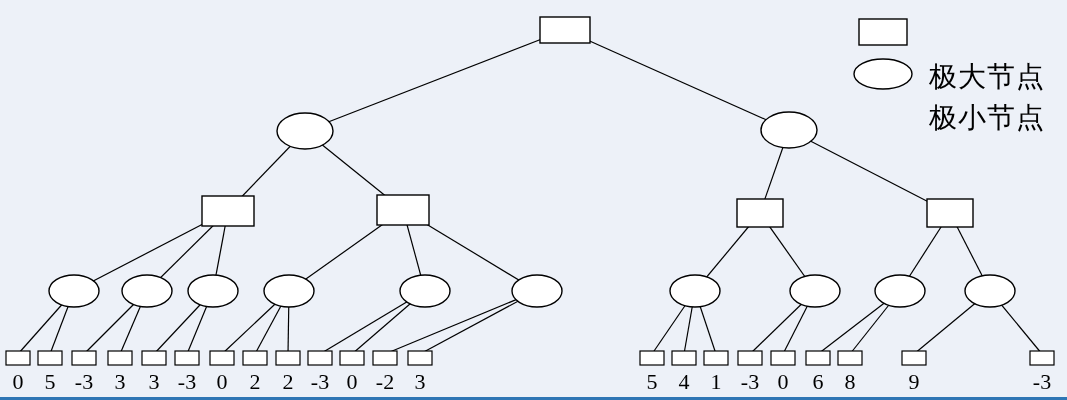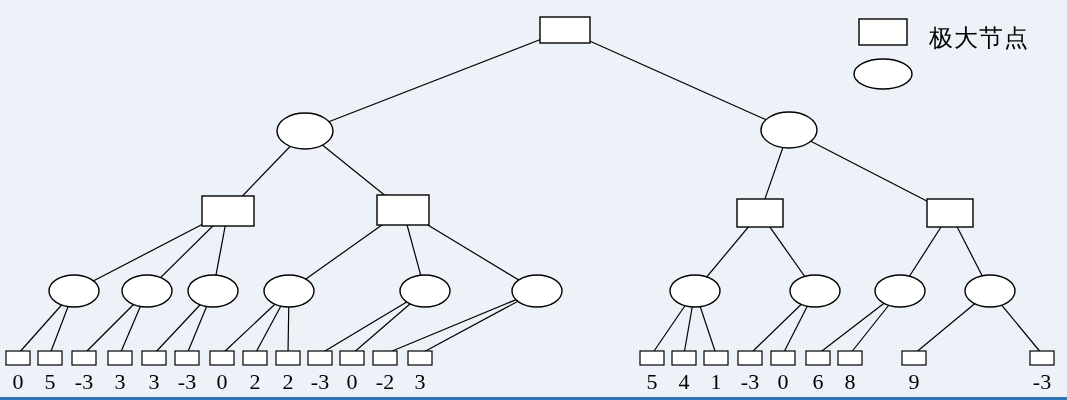--- a/index.html
+++ b/index.html
@@ -6,24 +6,24 @@
   body{
     width:1067px;height:400px;
     background:#edf1f8;
     font-family:"Liberation Sans","DejaVu Sans",sans-serif;
     overflow:hidden;
   }
   #stage{position:relative;width:1067px;height:400px;}
   #tree-svg{position:absolute;left:0;top:0;}
   .legend{position:absolute;left:845px;top:10px;width:220px;height:90px;}
   .legend-label{
-    font-size:24px;color:#000;
+    font-size:28px;color:#000;
     font-family:"Liberation Serif","DejaVu Serif",serif;
     letter-spacing:1px;
-    position:absolute;left:84px;
+    position:absolute;left:84px;margin-top:36px;
   }
   .bottom-line{position:absolute;left:0;bottom:0;width:1067px;height:3px;}
 </style>
 </head>
 <body style="background: rgb(237, 241, 248);">
 
 <div id="stage">
 
   <svg id="tree-svg" width="1067" height="400" viewBox="0 0 1067 400">
       <line x1="565" y1="30" x2="305" y2="131" stroke="#000000" stroke-width="1.2"></line>
@@ -126,16 +126,17 @@
       <rect x="1030" y="351" width="24" height="14" fill="#ffffff" stroke="#000000" stroke-width="1.2"></rect>
       <text x="1042" y="389" text-anchor="middle" font-size="22" fill="#000000" font-family="&quot;Liberation Serif&quot;,&quot;DejaVu Serif&quot;,serif">-3</text>
     </svg>
 
   <div class="legend">
     <svg width="220" height="90" viewBox="0 0 220 90">
       <rect x="14" y="9" width="48" height="26" fill="#ffffff" stroke="#000000" stroke-width="1.4"></rect>
       <ellipse cx="38" cy="64" rx="29" ry="15" fill="#ffffff" stroke="#000000" stroke-width="1.4"></ellipse>
     </svg>
     <span class="legend-label" style="top:12px;">极大节点</span>
+    <span class="legend-label" style="top:53px;">极小节点</span>
   </div>
 
   <div class="bottom-line" style="background: rgb(47, 118, 181);"></div>
 </div>
 
 </body></html>

